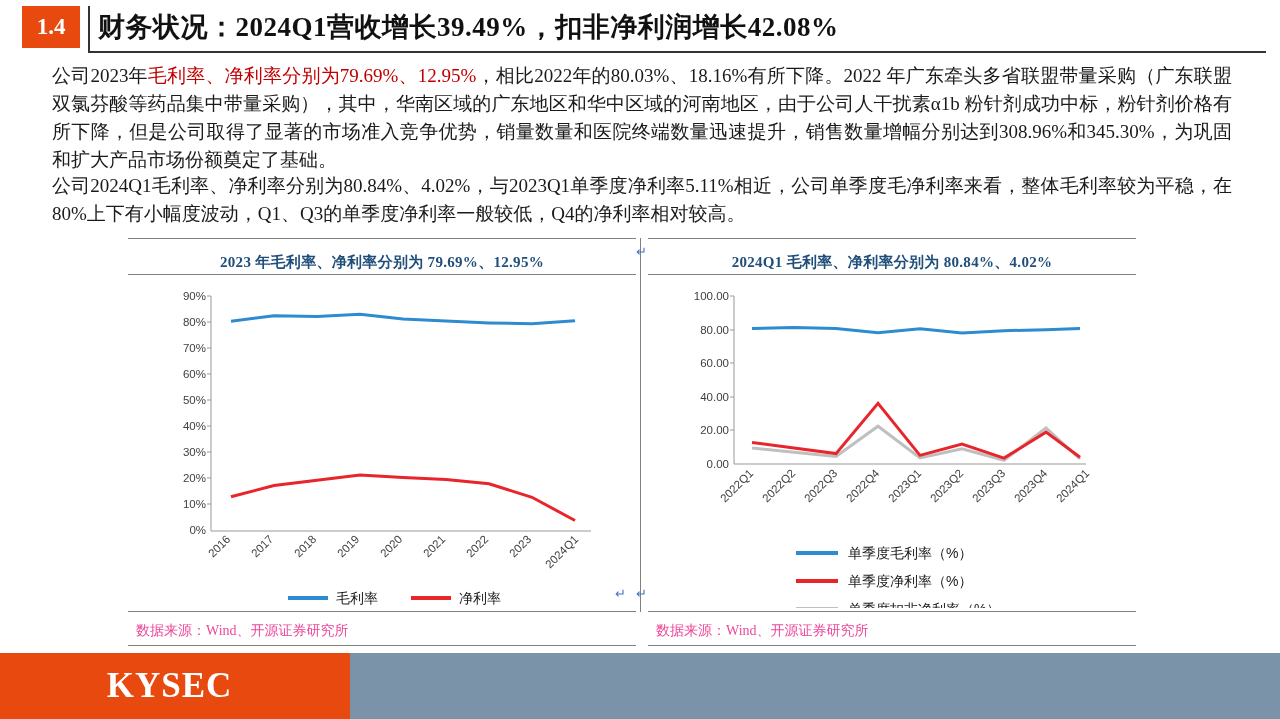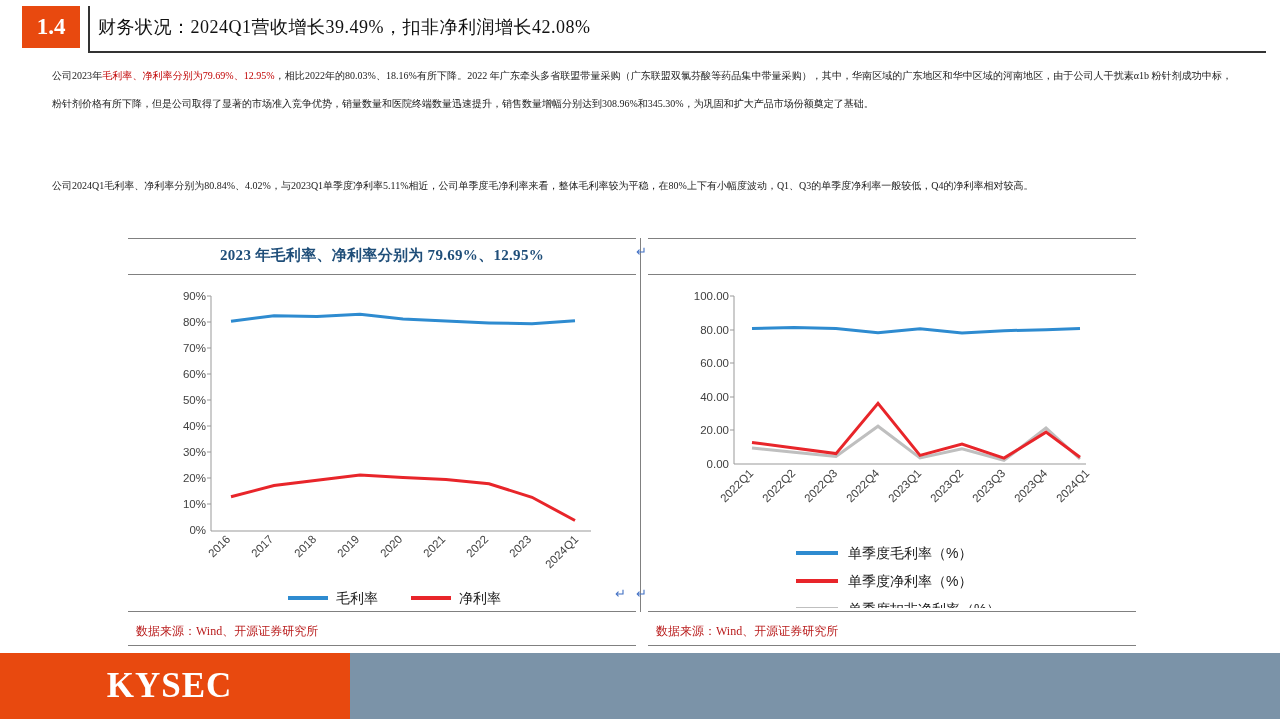--- a/index.html
+++ b/index.html
@@ -12,51 +12,51 @@
   }
   
   .header{position:absolute;left:0;top:0;width:1177px;height:55px;}
   .hdr-badge{
     position:absolute;left:22px;top:6px;width:58px;height:42px;
     background:#E8490F;color:#fff;font-family:"Liberation Serif",serif;
     font-size:23px;font-weight:bold;display:flex;align-items:center;justify-content:center;
   }
   .hdr-title{
     position:absolute;left:98px;top:6px;width:1160px;height:42px;
-    font-size:18px;font-weight:normal;color:#111;letter-spacing:0.5px;
+    font-size:27px;font-weight:bold;color:#111;letter-spacing:0.5px;
     display:flex;align-items:center;
     white-space:nowrap;
   }
   .hdr-rule{position:absolute;left:88px;top:51px;width:1178px;height:2px;background:#333;}
   .hdr-rule2{position:absolute;left:88px;top:6px;width:2px;height:45px;background:#333;}
 
   
   .para{
     position:absolute;left:52px;width:1180px;
-    font-size:10px;line-height:28px;color:#1a1a1a;
+    font-size:19px;line-height:28px;color:#1a1a1a;
     text-align:justify;text-justify:inter-ideograph;
   }
   .para.p1{top:62px;}
   .para.p2{top:172px;}
   .hl-red{color:#C00000;}
 
   
   .panel{position:absolute;top:238px;height:408px;}
   .panel.left{left:128px;width:508px;}
   .panel.right{left:648px;width:488px;}
   .panel-title{
     font-size:15px;font-weight:bold;color:#1F4E79;text-align:center;
-    padding-top:8px;letter-spacing:0.3px;white-space:nowrap;
+    padding-top:15px;letter-spacing:0.3px;white-space:nowrap;
   }
   .panel-topline{position:absolute;left:0;right:0;top:0;height:1px;background:#808080;}
   .panel-midline{position:absolute;left:0;right:0;top:36px;height:1px;background:#808080;}
   .panel-botline{position:absolute;left:0;right:0;bottom:34px;height:1px;background:#808080;}
   .panel-bottomline2{position:absolute;left:0;right:0;bottom:0;height:1px;background:#808080;}
   .panel-source{
-    position:absolute;left:8px;bottom:6px;font-size:12px;color:#b91c1c;white-space:nowrap;
+    position:absolute;left:8px;bottom:6px;font-size:14px;color:#ec4899;white-space:nowrap;
   }
   .plot{position:absolute;left:8px;top:40px;width:100%;height:330px;}
   .pilcrow{color:#4472C4;font-size:13px;}
 
   .vsep{position:absolute;left:640px;top:238px;width:1px;height:374px;background:#808080;}
 
   
   .footer-left{position:absolute;left:0;bottom:0;width:350px;height:66px;background:#E8490F;}
   .footer-right{position:absolute;left:350px;bottom:0;width:930px;height:66px;background:#7B93A8;}
   .kysec{
@@ -145,20 +145,21 @@
   </div>
 
   <span class="pilcrow" style="position:absolute;right:10px;bottom:44px;">↵</span>
   <div class="panel-botline"></div>
   <div class="panel-source">数据来源：Wind、开源证券研究所</div>
   <div class="panel-bottomline2"></div>
 </div>
 
 <div class="panel right">
   <div class="panel-topline"></div>
+  <div class="panel-title">2024Q1 毛利率、净利率分别为 80.84%、4.02%</div>
   <div class="panel-midline"></div>
 
   <div class="plot">
     <svg width="488" height="330" viewBox="0 0 488 330">
       <line x1="78" y1="18" x2="78" y2="186" stroke="#999" stroke-width="1"></line>
       <line x1="78" y1="186" x2="430" y2="186" stroke="#999" stroke-width="1"></line>
       <g fill="#404040" font-size="11.5" text-anchor="end">
         <text x="73" y="22">100.00</text>
         <text x="73" y="56">80.00</text>
         <text x="73" y="89">60.00</text>

